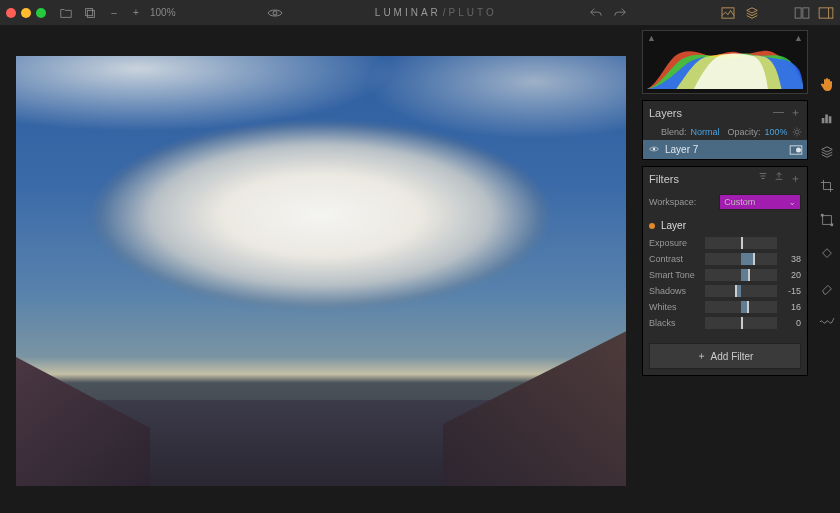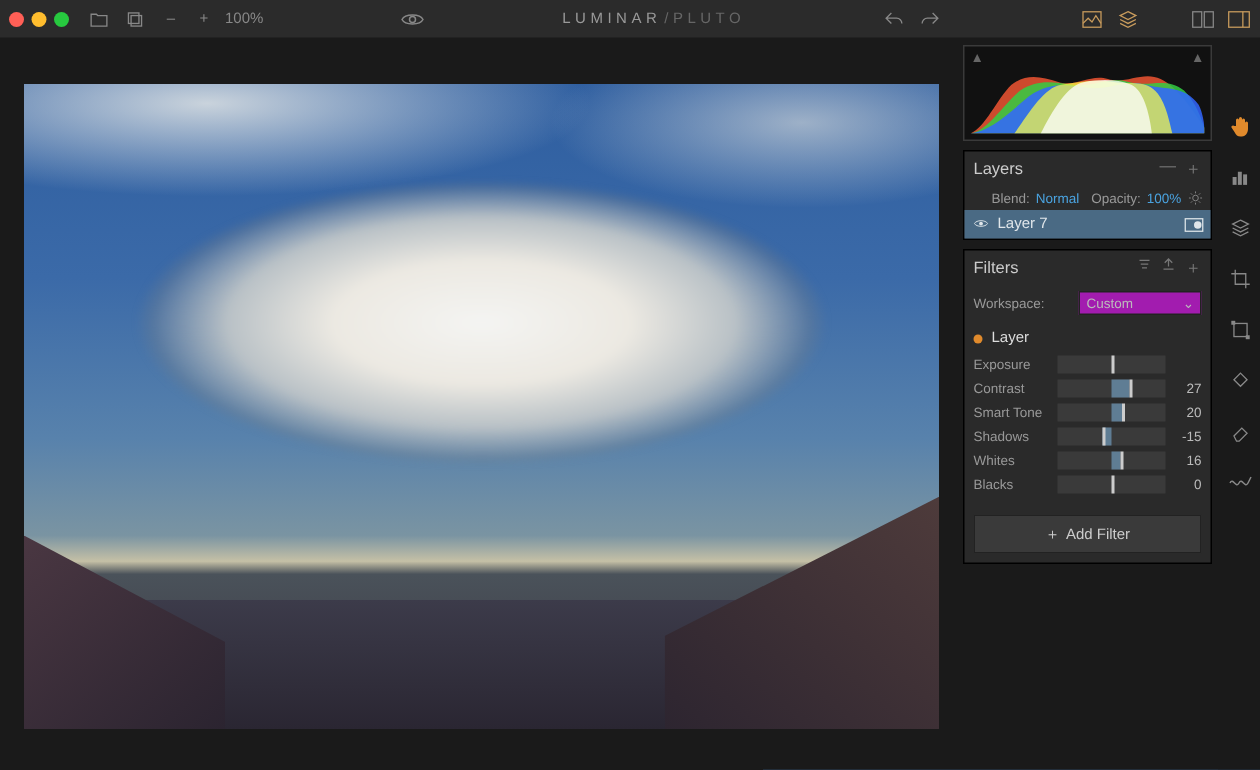--- a/index.html
+++ b/index.html
@@ -253,21 +253,21 @@
                   <div class="slider-thumb" style="left:50%;"></div>
                 </div>
                 <span class="slider-val"></span>
               </div>
               <div class="slider-row">
                 <span class="slider-label">Contrast</span>
                 <div class="slider-track">
                   <div class="slider-fill" style="left:50%;width:16%;"></div>
                   <div class="slider-thumb" style="left:66%;"></div>
                 </div>
-                <span class="slider-val">27</span>
+                <span class="slider-val">38</span>
               </div>
               <div class="slider-row">
                 <span class="slider-label">Smart Tone</span>
                 <div class="slider-track">
                   <div class="slider-fill" style="left:50%;width:10%;"></div>
                   <div class="slider-thumb" style="left:60%;"></div>
                 </div>
                 <span class="slider-val">20</span>
               </div>
               <div class="slider-row">

